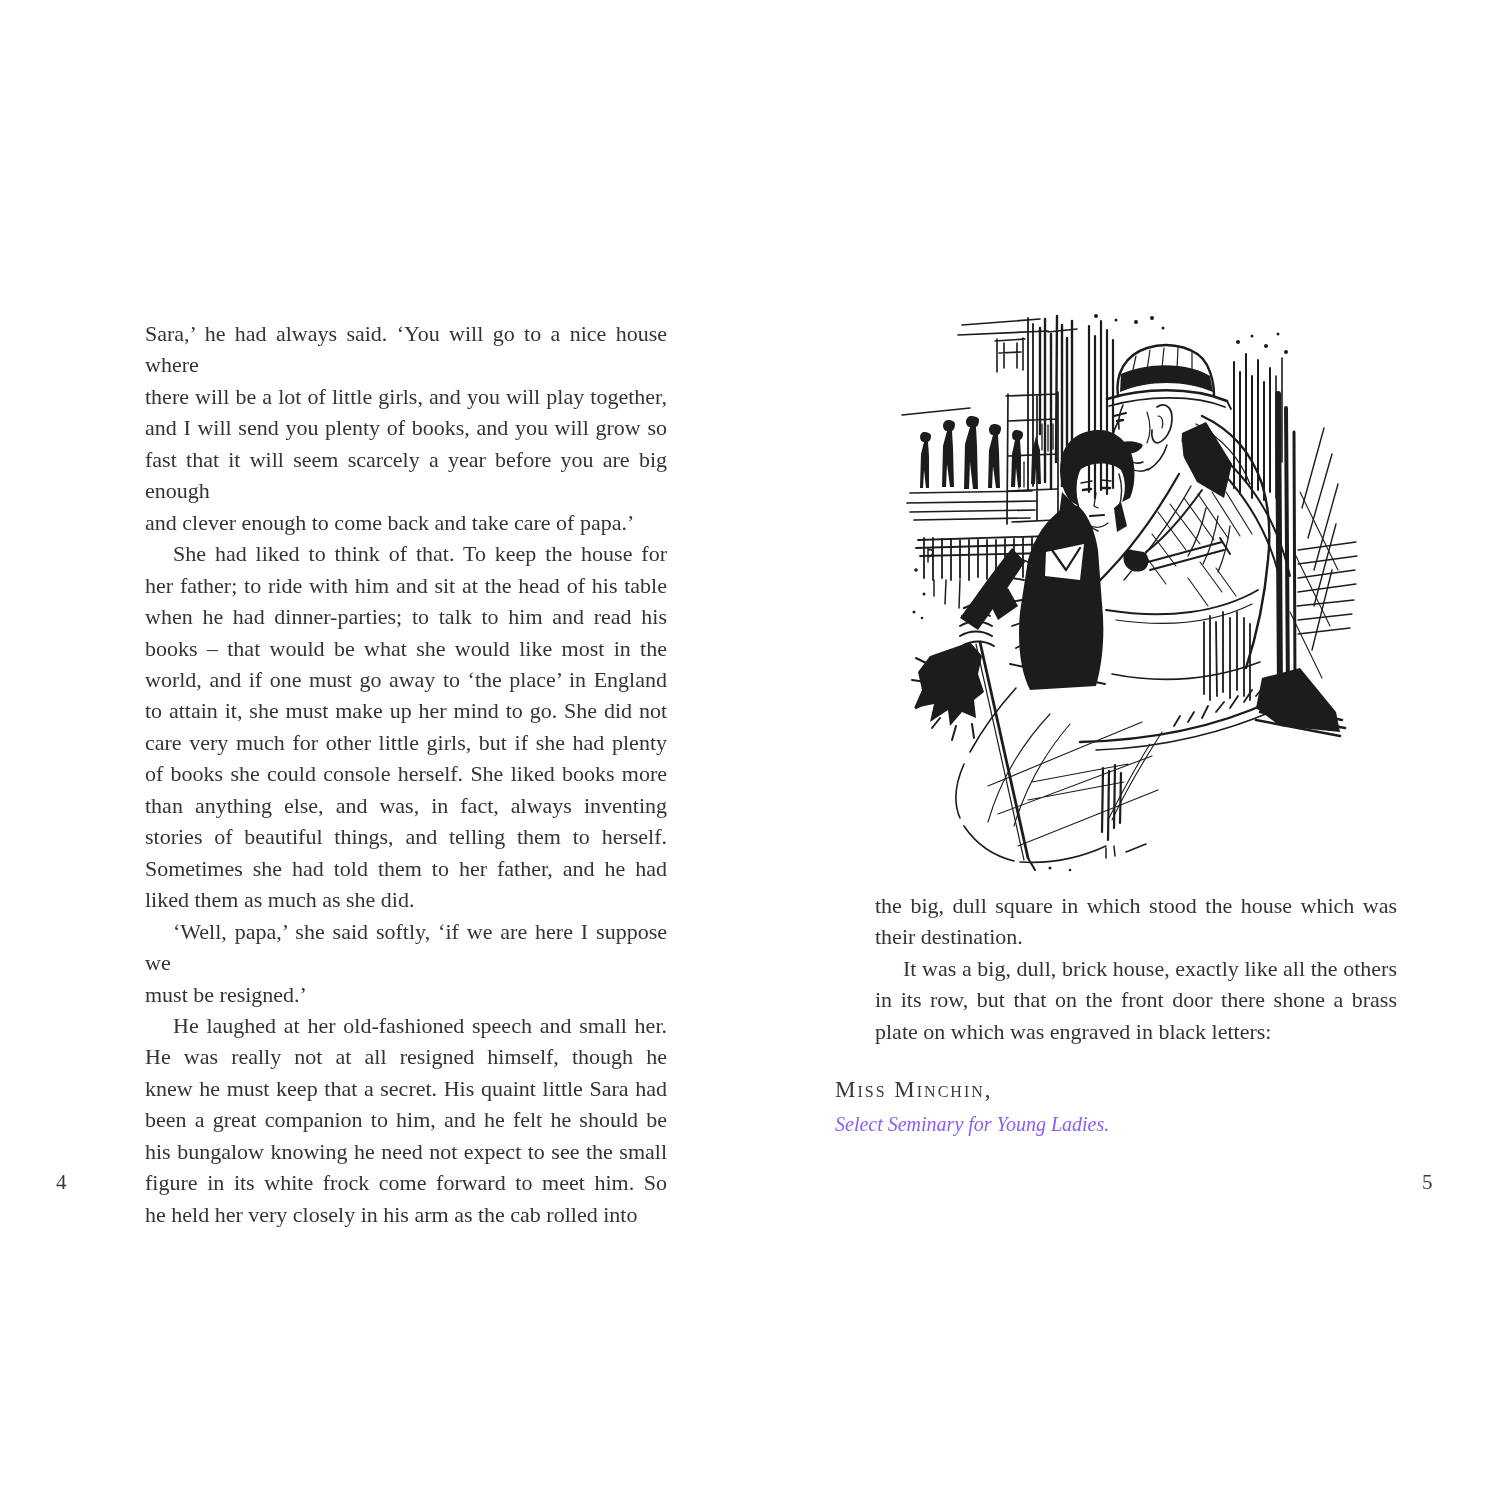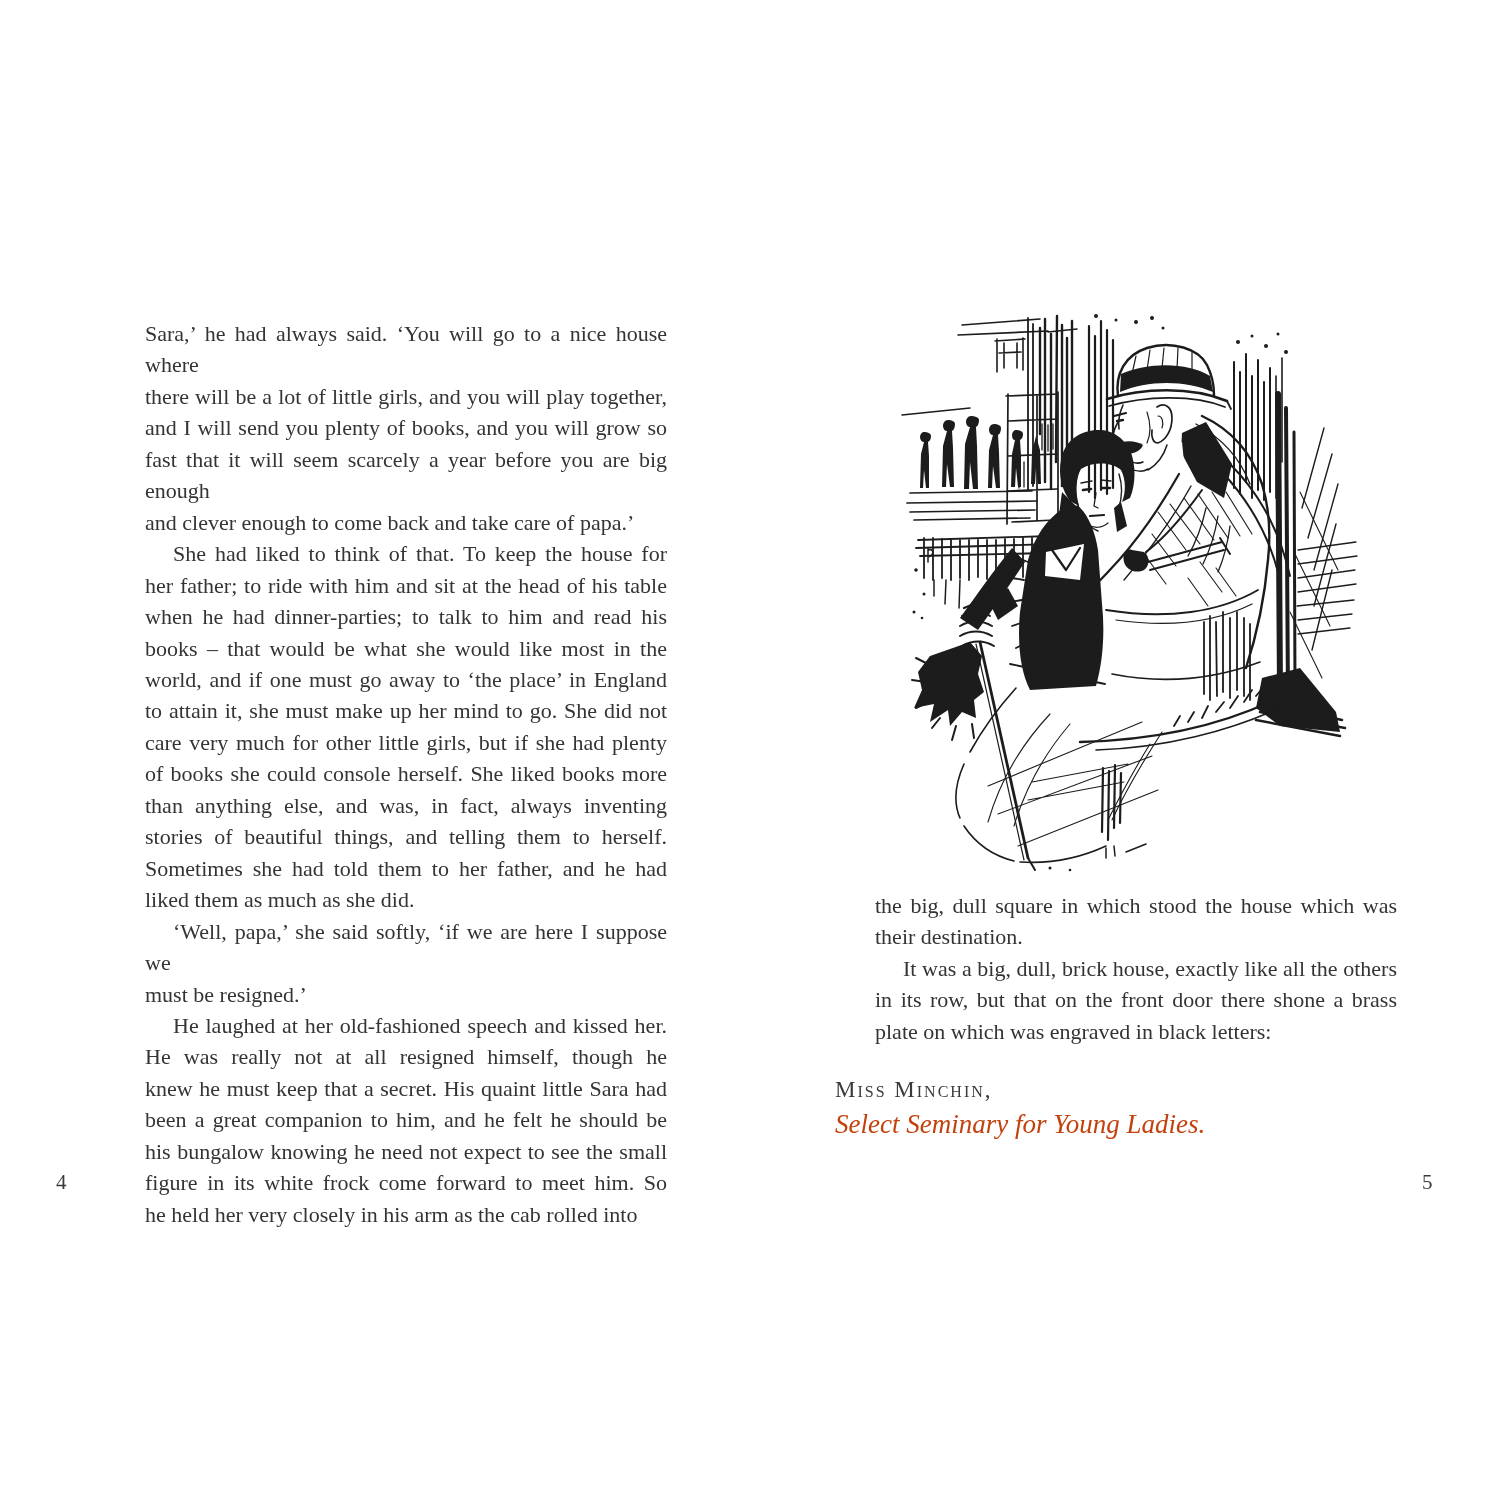--- a/index.html
+++ b/index.html
@@ -9,21 +9,21 @@
   #left-col{left:105px;top:318px;}
   #right-col{left:835px;top:890px;}
   .line{text-align:justify;text-align-last:justify;margin-left:40px;}
   .line.para-end{text-align-last:left;}
   .line.indent{text-indent:28px;}
   .folio{position:absolute;font-size:21px;color:#3a3a3a;}
   #folio-left{left:56px;top:1170px;}
   #folio-right{left:1422px;top:1170px;}
   #plate{margin-top:26px;text-align:left;line-height:34px;}
   #plate-name{font-variant:small-caps;letter-spacing:2px;font-size:23px;color:#3a3a3a;}
-  #plate-sub{font-style:italic;font-size:27px;color:#c2410c;}
+  #plate-sub{font-style:italic;font-size:20px;color:#8b5cf6;}
   #illustration{position:absolute;left:900px;top:312px;}
   #illustration path, #illustration circle{vector-effect:none;}
 </style>
 </head>
 <body>
 
 <div id="spread">
 
   <div id="left-col" class="col">
       <div class="line">Sara,’ he had always said. ‘You will go to a nice house where</div>
@@ -38,21 +38,21 @@
       <div class="line">world, and if one must go away to ‘the place’ in England</div>
       <div class="line">to attain it, she must make up her mind to go. She did not</div>
       <div class="line">care very much for other little girls, but if she had plenty</div>
       <div class="line">of books she could console herself. She liked books more</div>
       <div class="line">than anything else, and was, in fact, always inventing</div>
       <div class="line">stories of beautiful things, and telling them to herself.</div>
       <div class="line">Sometimes she had told them to her father, and he had</div>
       <div class="line para-end">liked them as much as she did.</div>
       <div class="line indent">‘Well, papa,’ she said softly, ‘if we are here I suppose we</div>
       <div class="line para-end">must be resigned.’</div>
-      <div class="line indent">He laughed at her old-fashioned speech and kissed her.</div>
+      <div class="line indent">He laughed at her old-fashioned speech and small her.</div>
       <div class="line">He was really not at all resigned himself, though he</div>
       <div class="line">knew he must keep that a secret. His quaint little Sara had</div>
       <div class="line">been a great companion to him, and he felt he should be</div>
       <div class="line">his bungalow knowing he need not expect to see the small</div>
       <div class="line">figure in its white frock come forward to meet him. So</div>
       <div class="line para-end">he held her very closely in his arm as the cab rolled into</div>
     </div>
 
   <svg id="illustration" width="460" height="565" viewBox="0 0 460 565" fill="none" stroke="#1c1c1c" stroke-linecap="round" stroke-linejoin="round">
 

